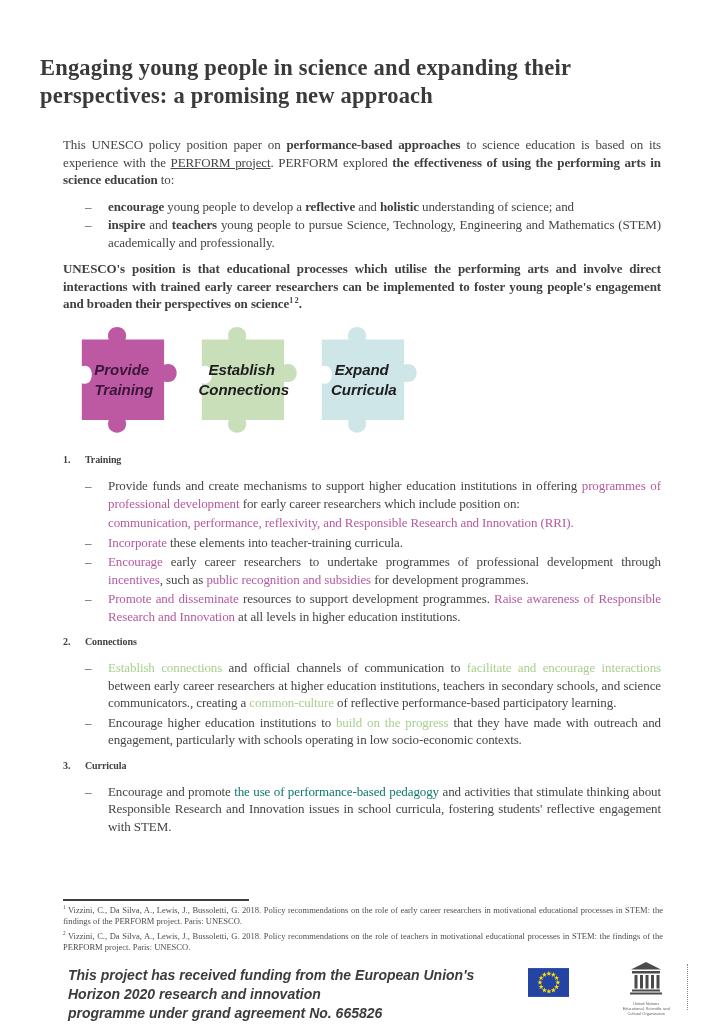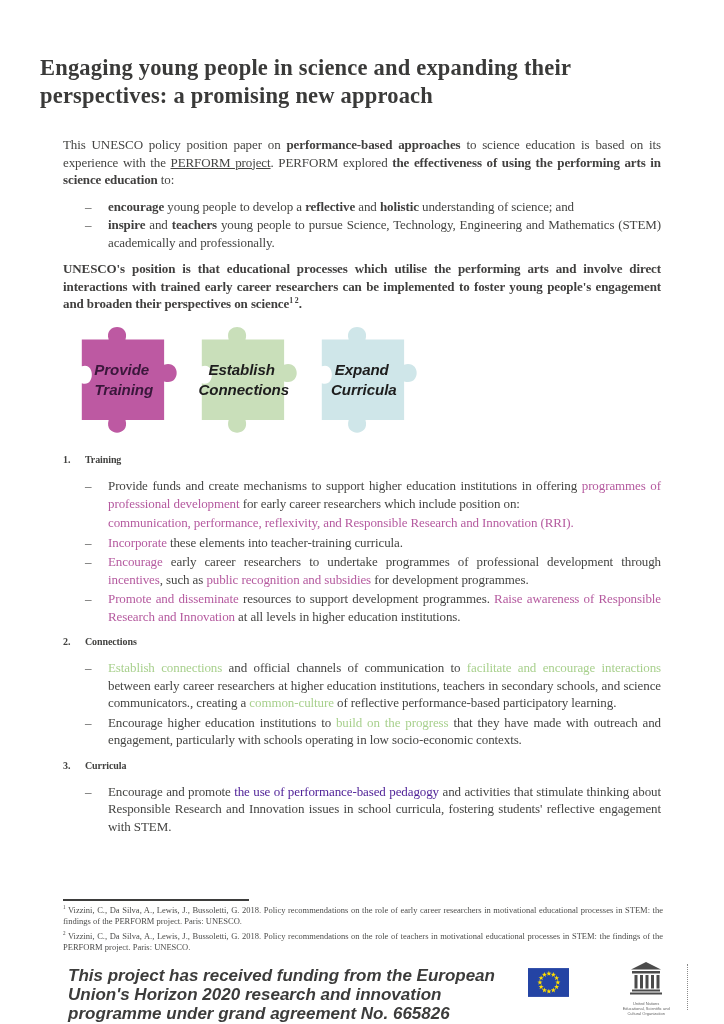--- a/index.html
+++ b/index.html
@@ -18,28 +18,28 @@
   .puzzle-wrap{text-align:left;margin:0 0 6px;font-style:italic;}
   .sec-head{font-size:10px;line-height:18px;font-weight:bold;color:#424240;margin:6px 0 8px;}
   .sec-num{display:inline-block;width:22px;}
   .section .bullet{margin:0 0 2px;}
   .section{margin:0 0 8px;}
   .sub-line{padding-left:45px;margin:0 0 2px;}
   .r-b{font-weight:bold;color:#403f3e;}
   .r-u{text-decoration:underline;}
   .r-pink{color:#b55a9f;}
   .r-green{color:#a8d08d;}
-  .r-blue{color:#4c1d95;font-family:Liberation Serif, serif;}
+  .r-blue{color:#0f766e;font-family:Liberation Serif, serif;}
   sup{font-size:0.6em;line-height:0;}
   .footnote-block{position:absolute;top:899px;left:63px;width:600px;
        font-size:8.5px;line-height:11px;text-align:justify;color:#4c4c4a;}
   .fn-rule{width:186px;border-top:2px solid #3d3d3c;margin:0 0 4px;}
   .footnote{margin:0 0 4px;}
   .footer{position:absolute;top:962px;left:68px;width:620px;display:flex;align-items:flex-start;}
-  .footer-text{width:452px;font-style:italic;font-weight:bold;font-size:17px;line-height:19px;
+  .footer-text{width:452px;font-style:italic;font-weight:bold;font-size:14px;line-height:19px;
        color:#3c3c3b;font-family:"Liberation Sans",sans-serif;margin-top:4px;}
   .eu-flag{margin-left:10px;margin-top:6px;}
   .unesco{margin-left:46px;text-align:center;width:62px;}
   .unesco-caption{font-size:4px;line-height:5px;color:#666;font-family:"Liberation Sans",sans-serif;margin-top:2px;}
   .dotted-sep{border-right:1px dotted #8a8a8a;height:46px;margin-left:10px;margin-top:2px;width:0;}
   .puzzle-label{font-family:"Liberation Sans",sans-serif;font-weight:bold;}
 </style>
 </head>
 <body>
 

